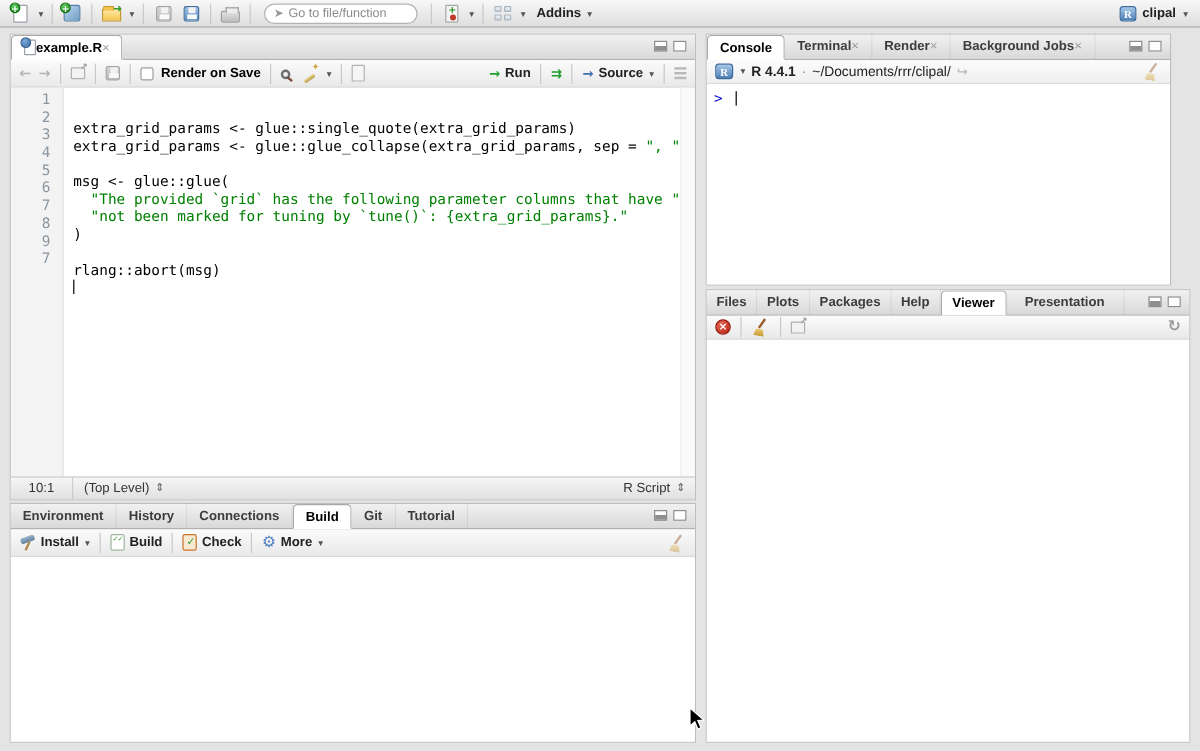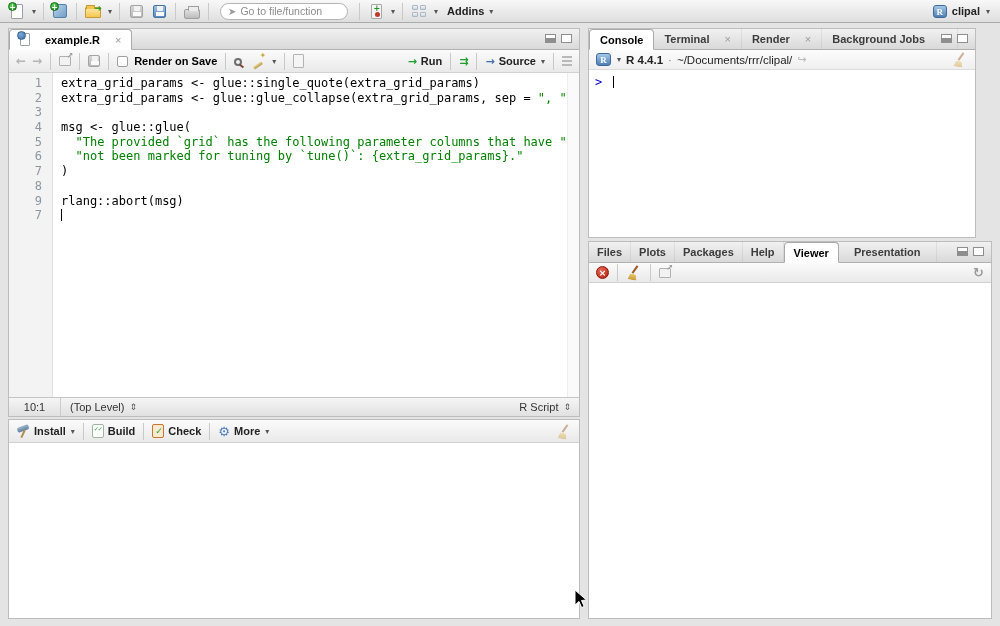--- a/index.html
+++ b/index.html
@@ -53,21 +53,21 @@
   .ico-panes span { width:6px; height:5px; background:linear-gradient(#f2f5f8,#ccd6e0); border:1px solid #aab6c2; border-radius:1px; }
   .addins { display:flex; align-items:center; gap:4px; font-weight:bold; font-size:11px; color:#222; padding:0 4px;text-align:center; }
   .proj-btn { margin-left:auto; display:flex; align-items:center; gap:5px; font-weight:bold; font-size:11px; color:#222; padding:0 2px; }
   .rbadge { width:14px; height:13px; border-radius:3px; background:linear-gradient(#a6c8e8,#4d7fb5); border:1px solid #3c6globe591; border:1px solid #3b6a9b;
     color:#fff; font:bold 9px/13px "Liberation Serif",serif; text-align:center; }
 
   
   .pane { position:absolute; background:#fff; border:1px solid #bdbdbd; }
   .tabbar { height:21px; background:linear-gradient(#f1f1f1,#d9d9d9); border-bottom:1px solid #b1b1b1;
     display:flex; align-items:flex-end; padding-left:0; position:relative; }
-  .tab { height:21px; display:flex; align-items:center; gap:15px; padding:0 10px;
+  .tab { height:21px; display:flex; align-items:center; gap:0; padding:0 10px;
     font-size:11px; font-weight:bold; color:#3c3c3c; border-right:1px solid rgba(0,0,0,0.06); }
   .tab .x { color:#9a9a9a; font-weight:normal; font-size:11px; }
   .tab.active { background:#fff; border:1px solid #a9a9a9; border-bottom:1px solid #fff;
     border-radius:4px 4px 0 0; margin-bottom:-1px; color:#000; }
   .minmax { position:absolute; right:7px; top:5px; display:flex; gap:5px; align-items:center; }
   .ico-min { width:11px; height:9px; border:1px solid #8e8e8e; background:linear-gradient(#fdfdfd 0 45%, #8e8e8e 45%); }
   .ico-max { width:11px; height:9px; border:1px solid #8e8e8e; background:#fdfdfd; box-shadow:inset 0 0 0 1px #fff; }
 
   .ptoolbar { height:23px; background:linear-gradient(#fbfbfb,#e9e9e9); border-bottom:1px solid #d2d2d2;
     display:flex; align-items:center; padding:0 7px; gap:6px; font-size:11px; }
@@ -86,21 +86,21 @@
   .ico-lines span { width:10px; height:2px; background:#b9b9b9; }
   .ico-popout { width:12px; height:10px; border:1px solid #b0b0b0; background:#f2f2f2; position:relative; border-radius:1px; }
   .ico-popout:after { content:"↗"; position:absolute; right:-3px; top:-6px; font:bold 8px "DejaVu Sans",sans-serif; color:#9a9a9a; }
 
   
   .editor { position:absolute; left:0; right:0; top:44px; bottom:19px; display:flex;
     font:12px/14.7px "DejaVu Sans Mono", monospace; overflow:hidden; }
   .gutter { width:44px; background:#f3f3f3; border-right:1px solid #e0e0e0; color:#8c96a0;
     text-align:right; padding:3px 10px 0 0; flex-shrink:0; }
   .gutter div { height:14.7px; }
-  .codearea { flex:1; padding:3px 0 0 8px; white-space:pre; position:relative; color:#000; }
+  .codearea { flex:1; padding:3px 0 0 8px; white-space:pre; position:relative; color:#000;margin-top:24px; }
   .codeline { height:14.7px; }
   .seg-s { color:#008000; }
   .caret { display:inline-block; width:1px; height:12px; background:#000; vertical-align:-2px; }
   .vscroll { position:absolute; top:0; right:0; bottom:0; width:12px; background:#fafafa; border-left:1px solid #ededed; }
 
   .statusbar { position:absolute; left:0; right:0; bottom:0; height:19px;
     background:linear-gradient(#f5f5f5,#e1e1e1); border-top:1px solid #c5c5c5;
     display:flex; align-items:center; font-size:11px; color:#333; }
   .statusbar .pos { width:52px; text-align:center; border-right:1px solid #cccccc; align-self:stretch; display:flex; align-items:center; justify-content:center; }
   .statusbar .scope { padding-left:9px; display:flex; gap:5px; align-items:center; }
@@ -318,20 +318,44 @@
     <span style="margin-left:auto;"></span>
     <span class="ico-broom faded"></span>
   </div>
   <div class="console-body">
     <span class="prompt">&gt;</span>
     <span class="caret" style="margin-left:4px;"></span>
   </div>
 </div>
 
 <div class="pane" style="left:8px; top:419px; width:572px; height:200px;">
+  <div class="tabbar">
+    <div class="tab">
+        <span>Environment</span>
+      </div>
+    <div class="tab">
+        <span>History</span>
+      </div>
+    <div class="tab">
+        <span>Connections</span>
+      </div>
+    <div class="tab active">
+        <span>Build</span>
+      </div>
+    <div class="tab">
+        <span>Git</span>
+      </div>
+    <div class="tab">
+        <span>Tutorial</span>
+      </div>
+    <div class="minmax">
+      <span class="ico-min"></span>
+      <span class="ico-max"></span>
+    </div>
+  </div>
   <div class="ptoolbar">
     <span class="tbbtn">
       <span class="ico-install"></span>
       <span>Install</span>
       <span class="dd glyph">▾</span>
     </span>
     <span class="tbsep"></span>
     <span class="tbbtn">
       <span class="ico-test"></span>
       <span>Build</span>

